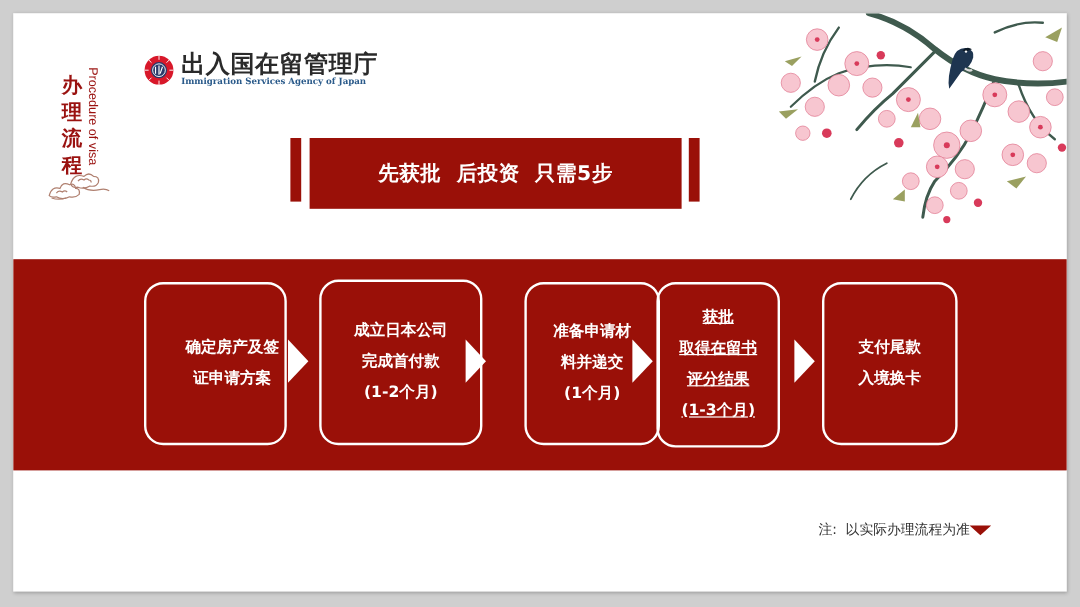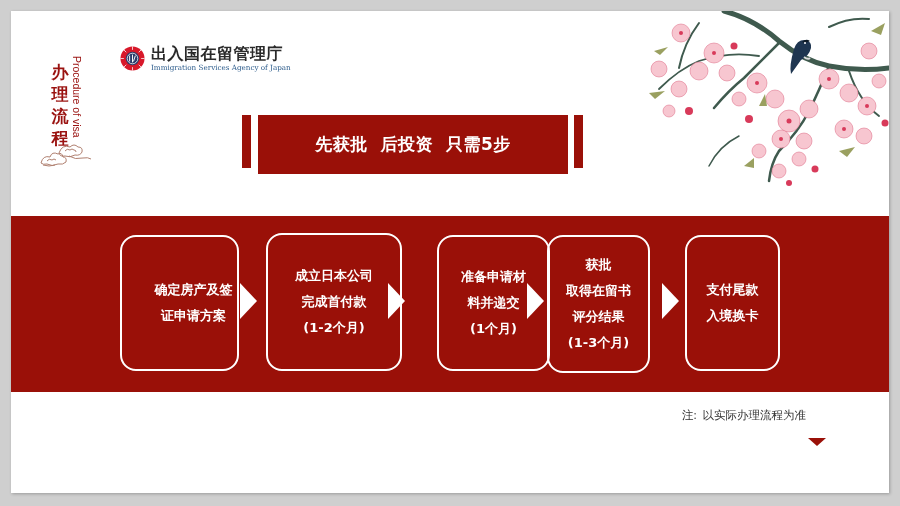--- a/index.html
+++ b/index.html
@@ -51,32 +51,34 @@
       position: absolute;
       left: 109px; top: 33px;
       display: flex; align-items: center;
     }
     .logo-emblem {
       width: 25px; height: 25px;
       margin-right: 6px;
     }
     .logo-text { display: flex; flex-direction: column; }
     .logo-jp {
-      font-size: 16px;
+      font-size: 20px;
       font-weight: bold;
       color: #2a2a2a;
       letter-spacing: 0.5px;
       line-height: 19px;
+      text-align: right;
     }
     .logo-en {
       font-family: "DejaVu Serif", "Liberation Serif", serif;
       font-size: 7.2px;
       color: #2a5a8a;
       line-height: 10px;
       white-space: nowrap;
+      font-weight: bold;
     }
     
     .banner-bar {
       position: absolute;
       top: 104px; height: 53px;
       background: #9a1008;
     }
     .banner-bar.left { left: 231px; width: 9px; }
     .banner-bar.right { left: 563px; width: 9px; }
     .banner {
@@ -123,25 +125,24 @@
       position: absolute;
       top: 67px;
       width: 0; height: 0;
       border-top: 18px solid transparent;
       border-bottom: 18px solid transparent;
       border-left: 17px solid #ffffff;
     }
     
     .note {
       position: absolute;
-      left: 671px; top: 397px;
+      left: 671px; top: 423px;
       font-size: 11.5px;
       color: #333333;
       white-space: pre;
-      font-family: Liberation Serif, serif;
     }
     .note-tri {
       position: absolute;
       left: 797px; top: 427px;
       width: 0; height: 0;
       border-left: 9px solid transparent;
       border-right: 9px solid transparent;
       border-top: 8px solid #9a1008;
     }
   </style>
@@ -286,29 +287,29 @@
     </div>
     <div class="arrow" style="left:377px;"></div>
 
     <div class="step" style="left:399px; width:113px;margin-left:27px;">
       <span>准备申请材</span>
       <span>料并递交</span>
       <span>(1个月)</span>
     </div>
     <div class="arrow" style="left:516px;"></div>
 
-    <div class="step" style="left:536px; width:103px; height:138px;">
+    <div class="step" style="left:536px; width:103px; height:138px;text-decoration:underline;">
       <span>获批</span>
       <span>取得在留书</span>
       <span>评分结果</span>
       <span>(1-3个月)</span>
     </div>
     <div class="arrow" style="left:651px;"></div>
 
-    <div class="step" style="left:674px; width:95px;">
+    <div class="step" style="left:674px; width:113px;">
       <span>支付尾款</span>
       <span>入境换卡</span>
     </div>
   </div>
 
   <div class="note">注:  以实际办理流程为准</div>
   <div class="note-tri"></div>
 
 </div>
 

